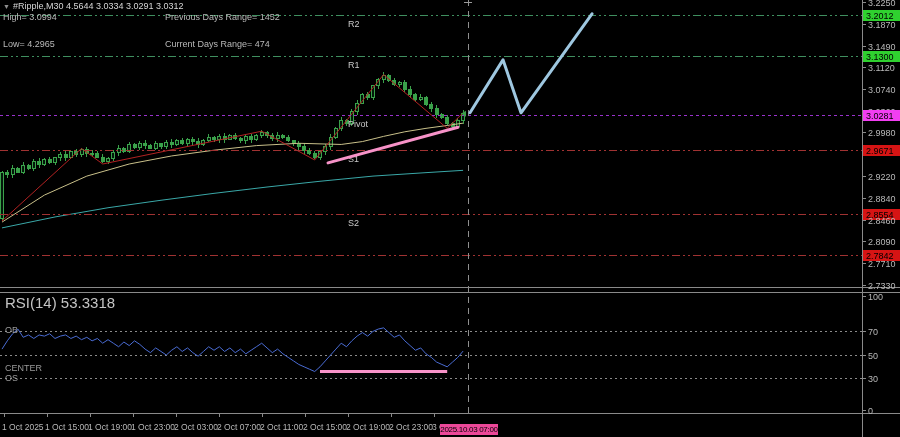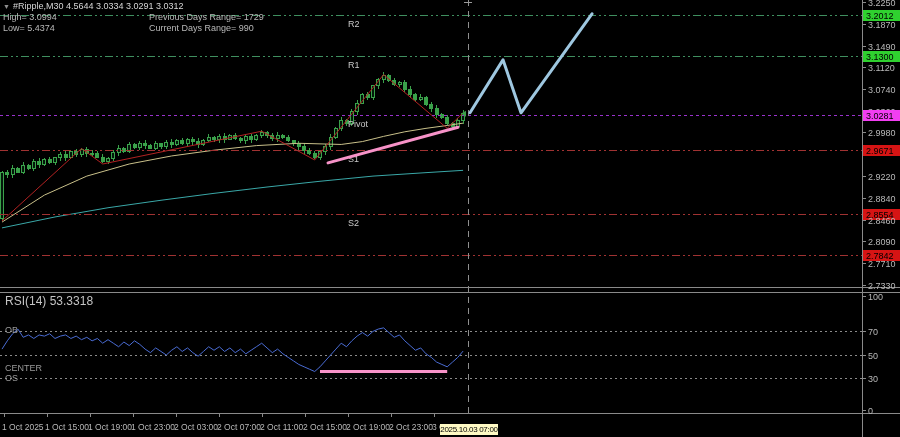--- a/index.html
+++ b/index.html
@@ -5,25 +5,25 @@
   html,body{margin:0;padding:0;background:#000;}
   body{width:900px;height:437px;position:relative;overflow:hidden;
        font-family:"Liberation Sans",sans-serif;-webkit-user-select:none;user-select:none;}
   #app{position:absolute;inset:0;width:900px;height:437px;background:#000;}
   #chart-svg{position:absolute;left:0;top:0;z-index:1;}
   #chart-svg text{font-family:"Liberation Sans",sans-serif;}
   .overlay{position:absolute;z-index:2;}
   #header-info{left:3px;top:1px;color:#b9b9b9;font-size:9px;line-height:11px;white-space:nowrap;}
   #header-info .line1{color:#d6d6d6;}
   #header-info .dd{color:#8f8f8f;font-size:7px;margin-right:3px;}
-  #header-info .grid{display:grid;grid-template-columns:146px auto;}
-  #rsi-header{left:5px;top:294px;color:#c4c4c4;font-size:12px;}
+  #header-info .grid{display:grid;grid-template-columns:146px auto;gap:16px;}
+  #rsi-header{left:5px;top:294px;color:#c4c4c4;font-size:15px;}
   .zone-label{left:5px;color:#9a9a9a;font-size:9px;}
   #zone-ob{top:325px;} #zone-center{top:363px;} #zone-os{top:373px;}
-  #time-box{left:440px;top:424px;width:58px;height:11px;background:#fef9c3;color:#000;
+  #time-box{left:440px;top:424px;width:58px;height:11px;background:#ec4899;color:#000;
             font-size:8px;line-height:11px;text-align:center;letter-spacing:-0.3px;}
 </style>
 </head>
 <body>
 
 <div id="app">
   <svg id="chart-svg" width="900" height="437" viewBox="0 0 900 437">
       <line x1="2" y1="170.91557806295688" x2="2" y2="220.40628416872852" stroke="#3aa14a" shape-rendering="crispEdges"></line>
       <rect x="0.5" y="172.06652471657935" width="3" height="46.03786614490423" fill="#03180a" stroke="#3aa14a" stroke-width="1" shape-rendering="crispEdges"></rect>
       <line x1="7.3" y1="169.76463140933438" x2="7.3" y2="177.8212579846925" stroke="#3aa14a" shape-rendering="crispEdges"></line>
@@ -297,23 +297,23 @@
       <line x1="391" y1="413" x2="391" y2="417" stroke="#8a8a8a" shape-rendering="crispEdges"></line>
       <text x="389" y="430" fill="#b8b8b8" font-size="8.5">2 Oct 23:00</text>
       <line x1="434" y1="413" x2="434" y2="417" stroke="#8a8a8a" shape-rendering="crispEdges"></line>
       <text x="432" y="430" fill="#b8b8b8" font-size="8.5">3 Oct 03:00</text>
     </svg>
 
   <div id="header-info" class="overlay">
     <div class="line1"><span class="dd">▼</span><span>#Ripple,M30  4.5644 3.0334 3.0291 3.0312</span></div>
     <div class="grid">
       <span>High= 3.0994</span>
-      <span>Previous Days Range= 1729</span>
-      <span>Low= 5.4374</span>
-      <span>Current Days Range= 990</span>
+      <span>Previous Days Range= 1452</span>
+      <span>Low= 4.2965</span>
+      <span>Current Days Range= 474</span>
       <span></span>
     </div>
   </div>
 
   <div id="rsi-header" class="overlay">RSI(14) 53.3318</div>
   <div id="zone-ob" class="overlay zone-label">OB</div>
   <div id="zone-center" class="overlay zone-label">CENTER</div>
   <div id="zone-os" class="overlay zone-label">OS</div>
 
   <div id="time-box" class="overlay">2025.10.03 07:00</div>

